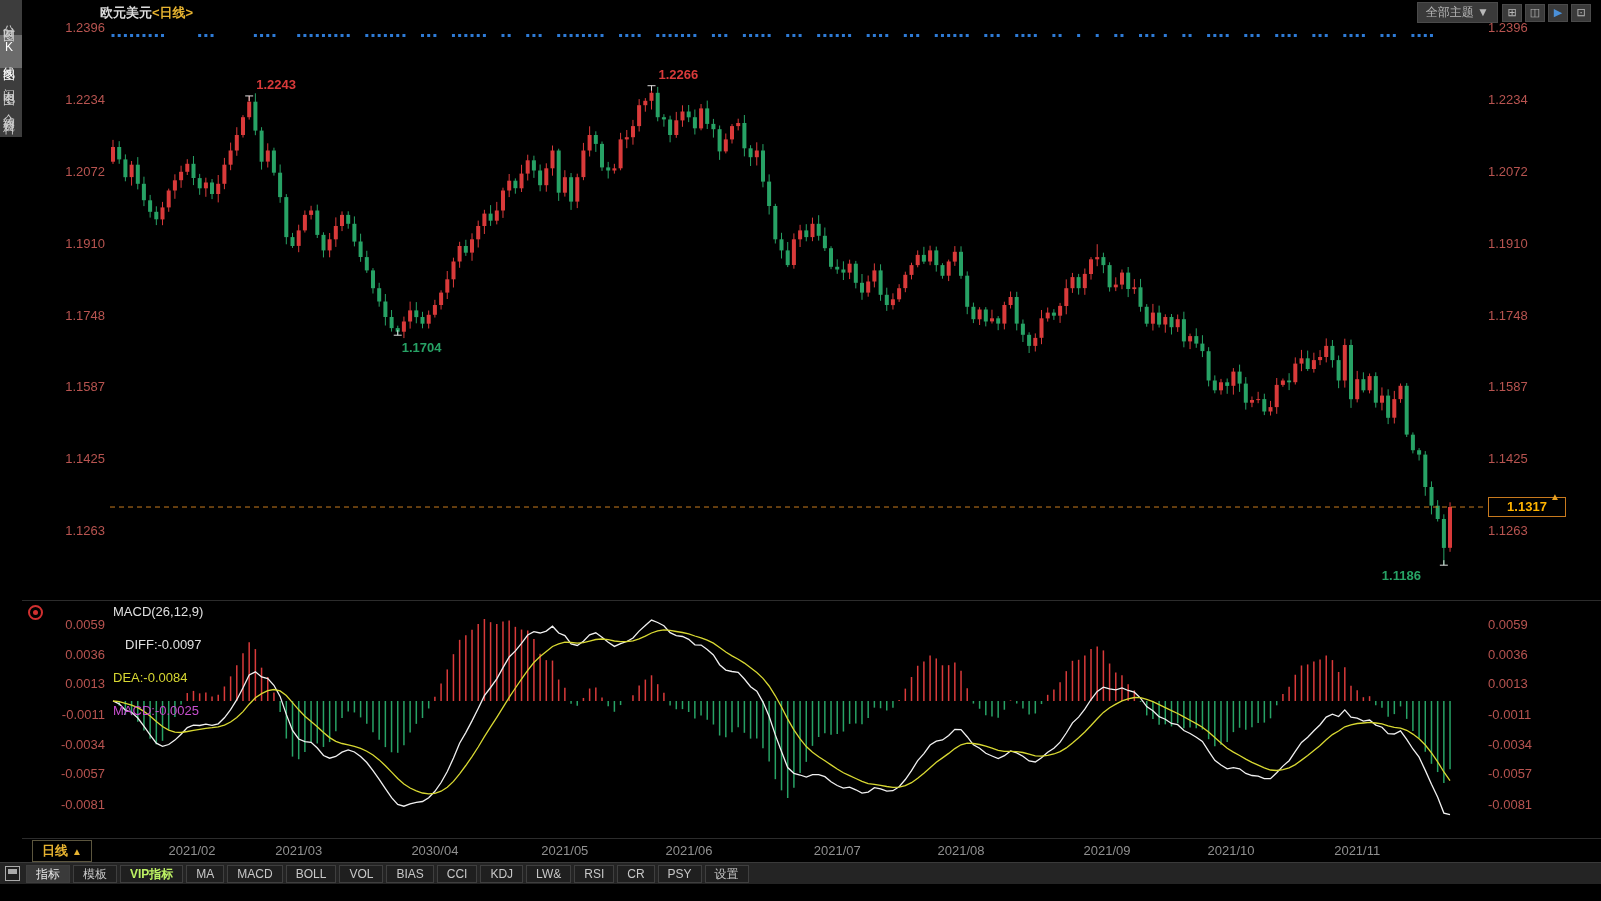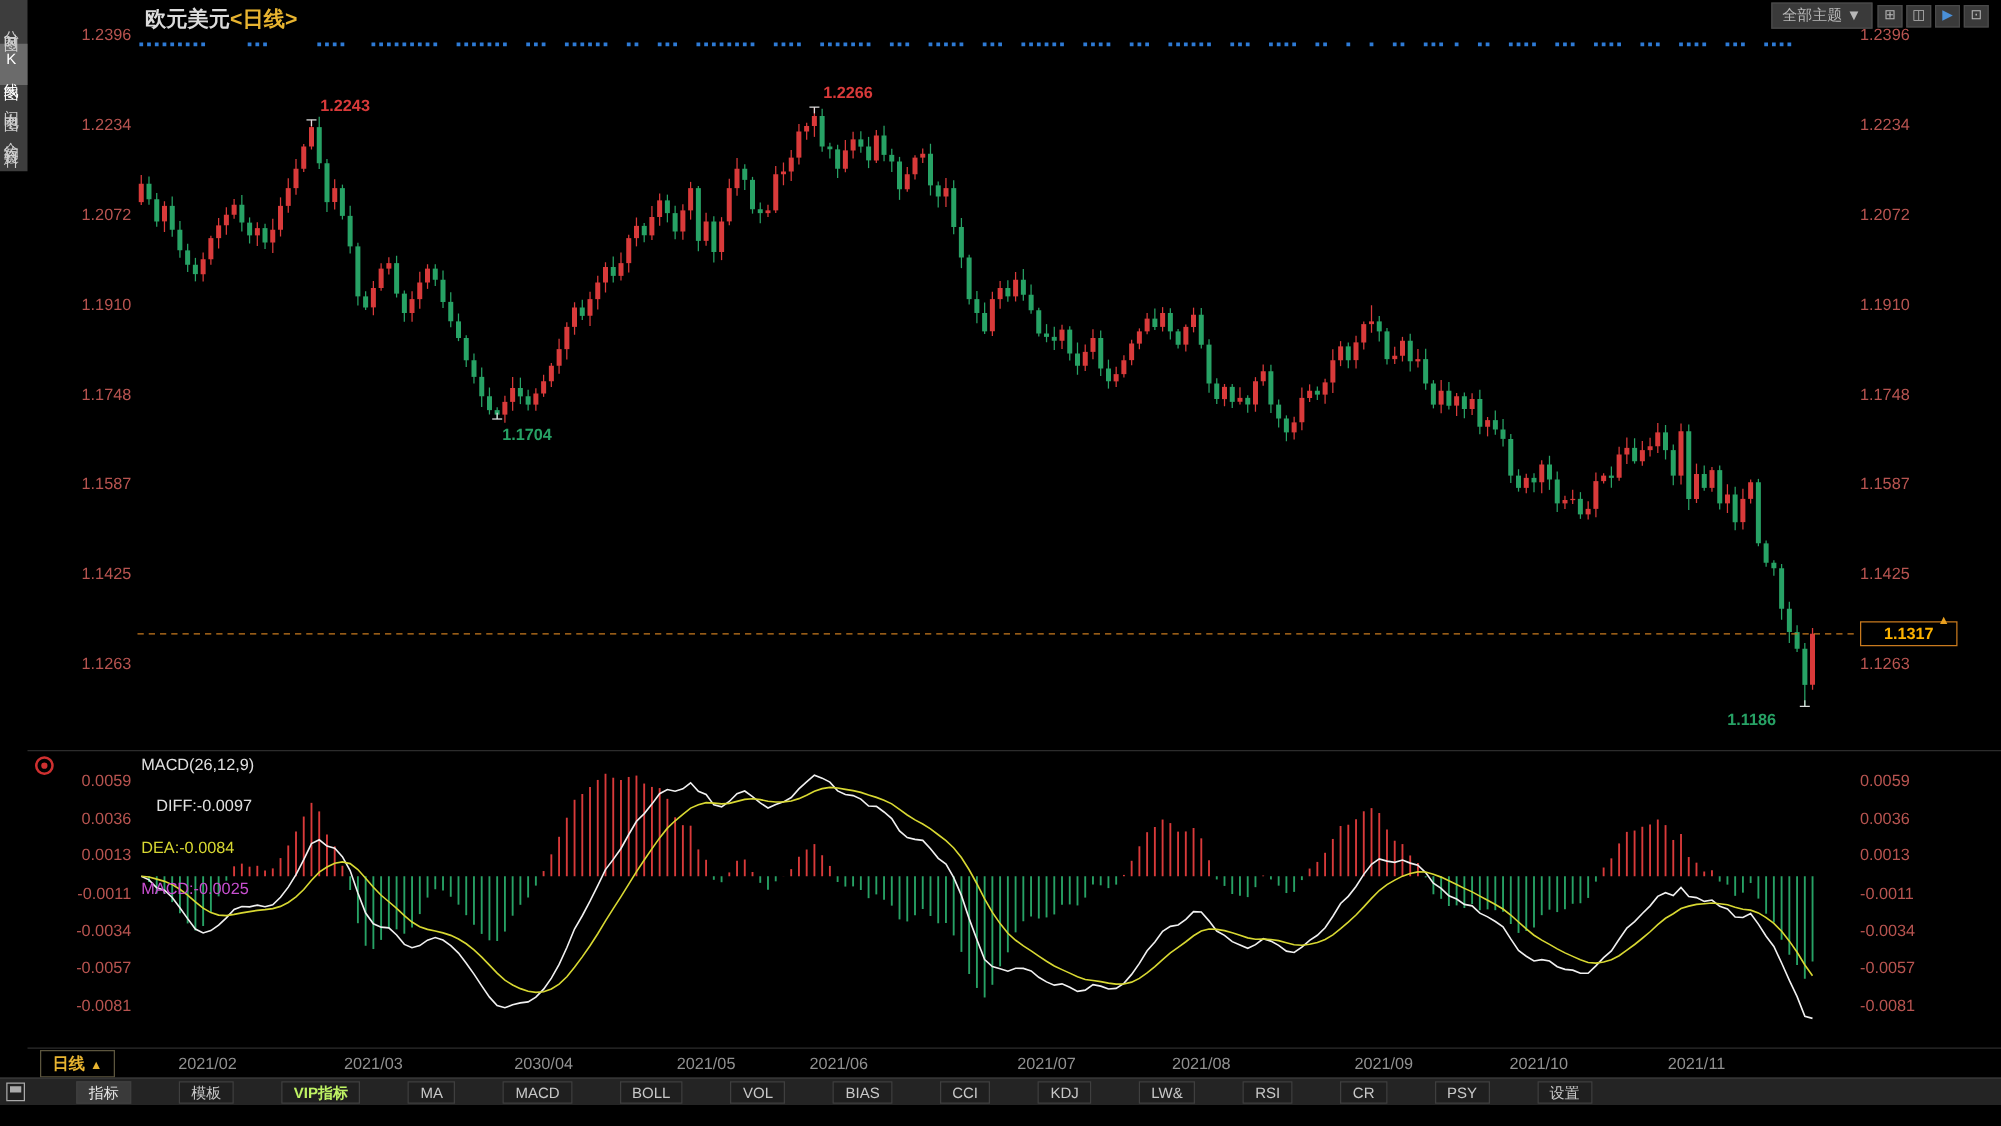--- a/index.html
+++ b/index.html
@@ -6,21 +6,21 @@
   body{position:relative;width:1601px;height:901px;overflow:hidden;
        font-family:"Liberation Sans",sans-serif;color:#ccc;-webkit-font-smoothing:antialiased;}
   .abs{position:absolute;}
   
   #sidebar{left:0;top:0;width:22px;background:#3d3d3d;padding:4px 0 10px 0;z-index:4;}
   .side-item{writing-mode:vertical-lr;text-orientation:upright;margin:6px auto;display:block;
              width:22px;text-align:center;font-size:12px;color:#cfcfcf;letter-spacing:3px;
              padding:5px 0;cursor:default;}
   .side-item.sel{background:#6b6b6b;color:#ffffff;}
   
-  #title{left:116px;top:4px;font-size:17px;font-weight:bold;z-index:3;}
+  #title{left:100px;top:4px;font-size:13px;font-weight:bold;z-index:3;}
   #title .sym{color:#dcdcdc;}
   #title .per{color:#e8b430;}
   
   #topctl{right:10px;top:2px;display:flex;gap:4px;z-index:5;align-items:center;}
   #theme-btn{background:#3a3a3a;color:#b8b8b8;font-size:12px;padding:1px 8px;border:1px solid #4a4a4a;}
   .ctl-btn{background:#3a3a3a;border:1px solid #4a4a4a;color:#b8b8b8;width:18px;height:16px;
            font-size:11px;line-height:15px;text-align:center;}
   
   .ylab{position:absolute;font-size:13px;color:#b85450;height:16px;line-height:16px;z-index:2;}
   .ylab.l{width:70px;text-align:right;left:35px;}
@@ -38,21 +38,21 @@
   
   #xaxis{left:0;top:838px;width:1601px;height:24px;z-index:3;}
   .month{position:absolute;top:5px;width:56px;text-align:center;font-size:13px;color:#909090;}
   #period-tab{position:absolute;left:32px;top:2px;border:1px solid #5c563e;color:#e8b430;
               font-size:13px;font-weight:bold;padding:1px 9px;background:#000;}
   #period-tab .arr{font-size:10px;margin-left:4px;}
   
   #toolbar{left:0;top:862px;width:1601px;height:22px;background:#242424;border-top:1px solid #3a3a3a;
            display:flex;align-items:center;gap:3px;padding-left:2px;box-sizing:border-box;z-index:3;}
   .tb-btn{border:1px solid #3f3f3f;background:#1f1f1f;color:#c8c8c8;font-size:12px;
-          padding:1px 9px;line-height:14px;white-space:nowrap;margin-left:35px;}
+          padding:1px 9px;line-height:14px;white-space:nowrap;}
   .tb-btn.sel{background:#3a3a3a;color:#e8e8e8;}
   .tb-btn.accent{color:#bef264;font-weight:bold;}
   #tb-icon{width:13px;height:13px;border:1px solid #aaa;background:#1f1f1f;margin:0 3px;position:relative;}
   #tb-icon::after{content:"";position:absolute;left:2px;top:2px;right:2px;bottom:6px;background:#aaa;}
   
   #price-box{border:1px solid #c87a1e;background:#000;color:#ffb400;font-size:13px;font-weight:bold;
              width:76px;height:18px;line-height:18px;text-align:center;z-index:4;}
   #price-arrow{color:#e8a020;font-size:10px;z-index:5;}
   svg{position:absolute;left:0;top:0;z-index:1;}
   text{font-family:"Liberation Sans",sans-serif;}
@@ -945,25 +945,25 @@
   <span id="macd-diff">DIFF:-0.0097</span>
   <span id="macd-dea">DEA:-0.0084</span>
   <span id="macd-macd">MACD:-0.0025</span>
 </div>
 
 <div id="xaxis" class="abs">
   <div id="period-tab">
     <span>日线</span><span class="arr">▲</span>
   </div>
   <div id="months">
-      <div class="month" style="left: 138px;">2021/02</div>
+      <div class="month" style="left: 164px;">2021/02</div>
       <div class="month" style="left: 270.7px;">2021/03</div>
       <div class="month" style="left: 406.88px;">2030/04</div>
       <div class="month" style="left: 536.87px;">2021/05</div>
-      <div class="month" style="left: 643px;">2021/06</div>
+      <div class="month" style="left: 661px;">2021/06</div>
       <div class="month" style="left: 809.23px;">2021/07</div>
       <div class="month" style="left: 933.03px;">2021/08</div>
       <div class="month" style="left: 1051px; margin-left: 28px;">2021/09</div>
       <div class="month" style="left: 1203px;">2021/10</div>
       <div class="month" style="left: 1329.19px;">2021/11</div>
     </div>
 </div>
 
 <div id="toolbar" class="abs">
   <div id="tb-icon"></div>

